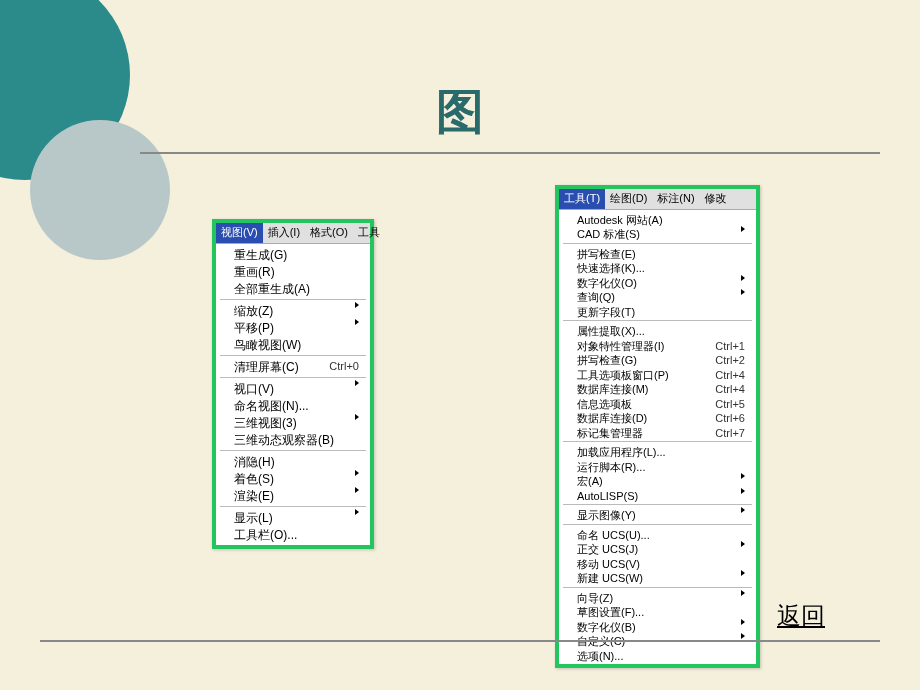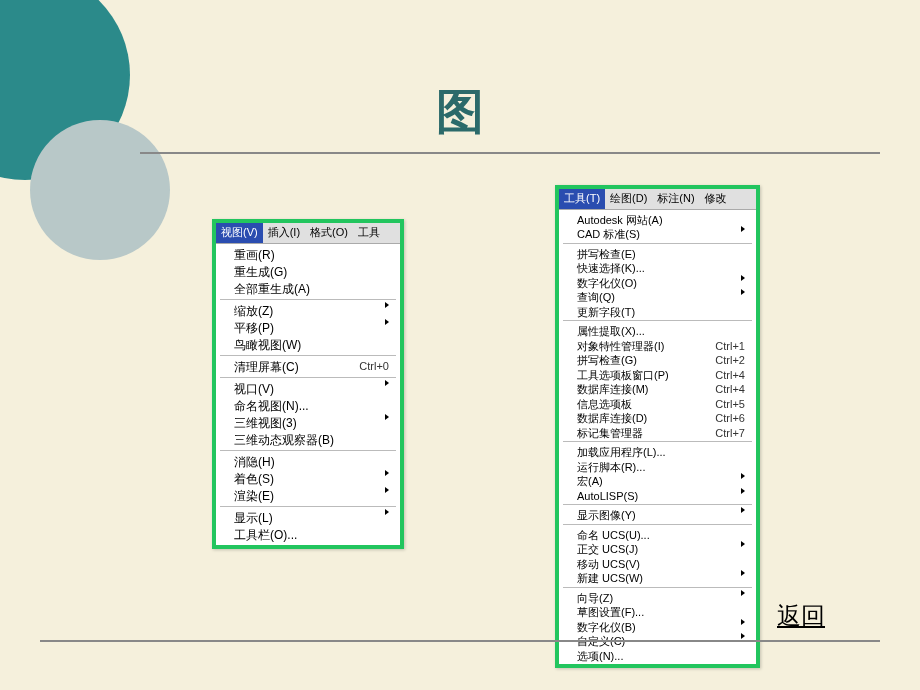--- a/index.html
+++ b/index.html
@@ -53,21 +53,21 @@
       cursor: pointer;
     }
     .menu-col {
       position: absolute;
       background: #fff;
       border: 4px solid #22c55e;
       font-size: 12px;
       line-height: 1.6;
       box-shadow: 1px 1px 3px rgba(0,0,0,0.2);
     }
-    .menu-left { top: 219px; left: 212px; width: 192px; }
+    .menu-left { top: 219px; left: 212px; width: 162px; }
     .menu-right { top: 185px; left: 555px; width: 205px; }
     .menubar {
       display: flex;
       background: #e0e0e0;
       border-bottom: 1px solid #aaa;
       font-size: 11px;
     }
     .menubar-item {
       padding: 1px 5px;
       white-space: nowrap;
@@ -111,24 +111,24 @@
 
 <div class="menu-col menu-left">
   <div class="menubar">
       <div class="menubar-item active">视图(V)</div>
       <div class="menubar-item">插入(I)</div>
       <div class="menubar-item">格式(O)</div>
       <div class="menubar-item">工具</div>
     </div>
   <div class="menu-body">
       <div class="menu-item">
+        <span class="label">重生成(G)</span>
+      </div>
+      <div class="menu-item">
         <span class="label">重画(R)</span>
-      </div>
-      <div class="menu-item">
-        <span class="label">重生成(G)</span>
       </div>
       <div class="menu-item">
         <span class="label">全部重生成(A)</span>
       </div>
       <div class="menu-sep"></div>
       <div class="menu-item">
         <span class="label">缩放(Z)</span>
         <span class="arrow"></span>
       </div>
       <div class="menu-item">

